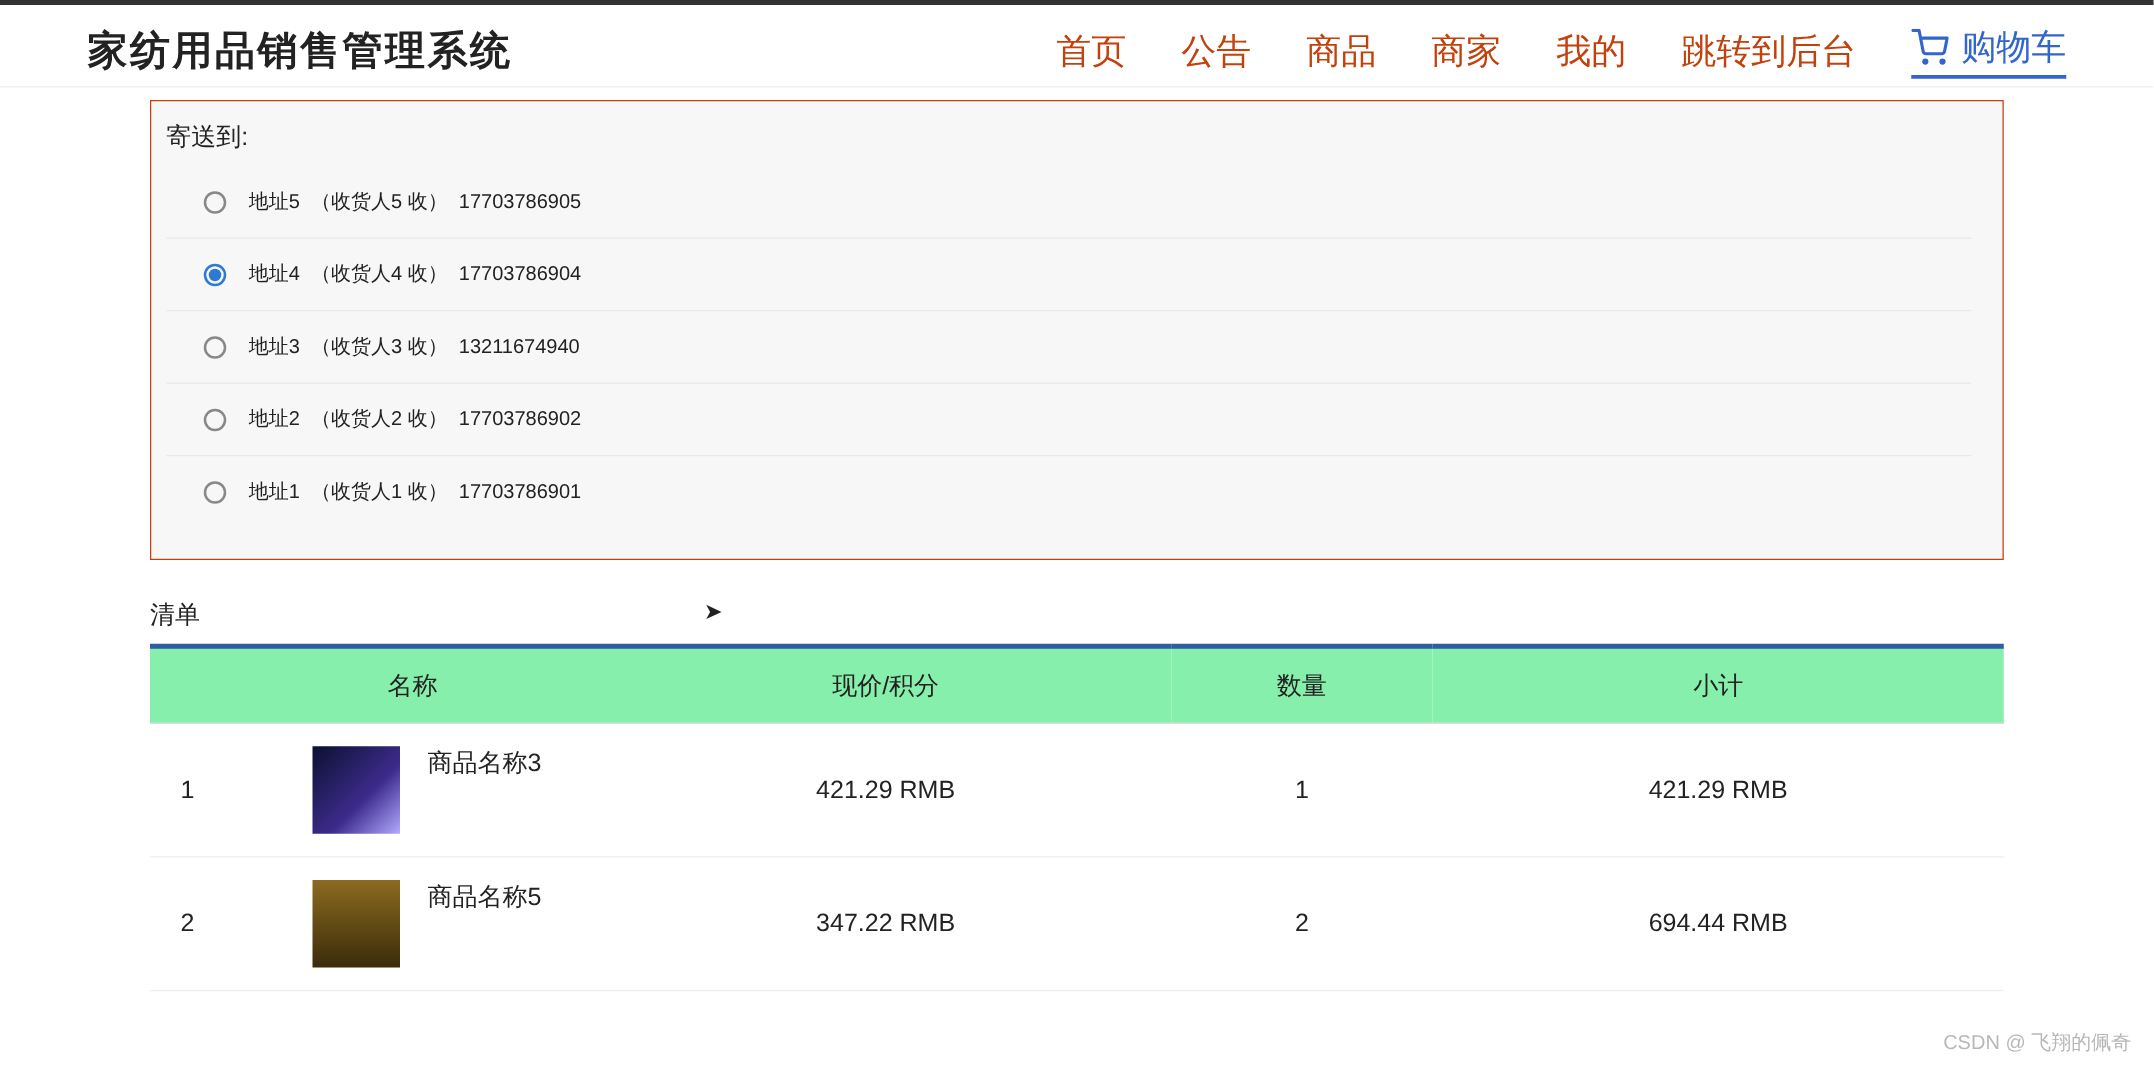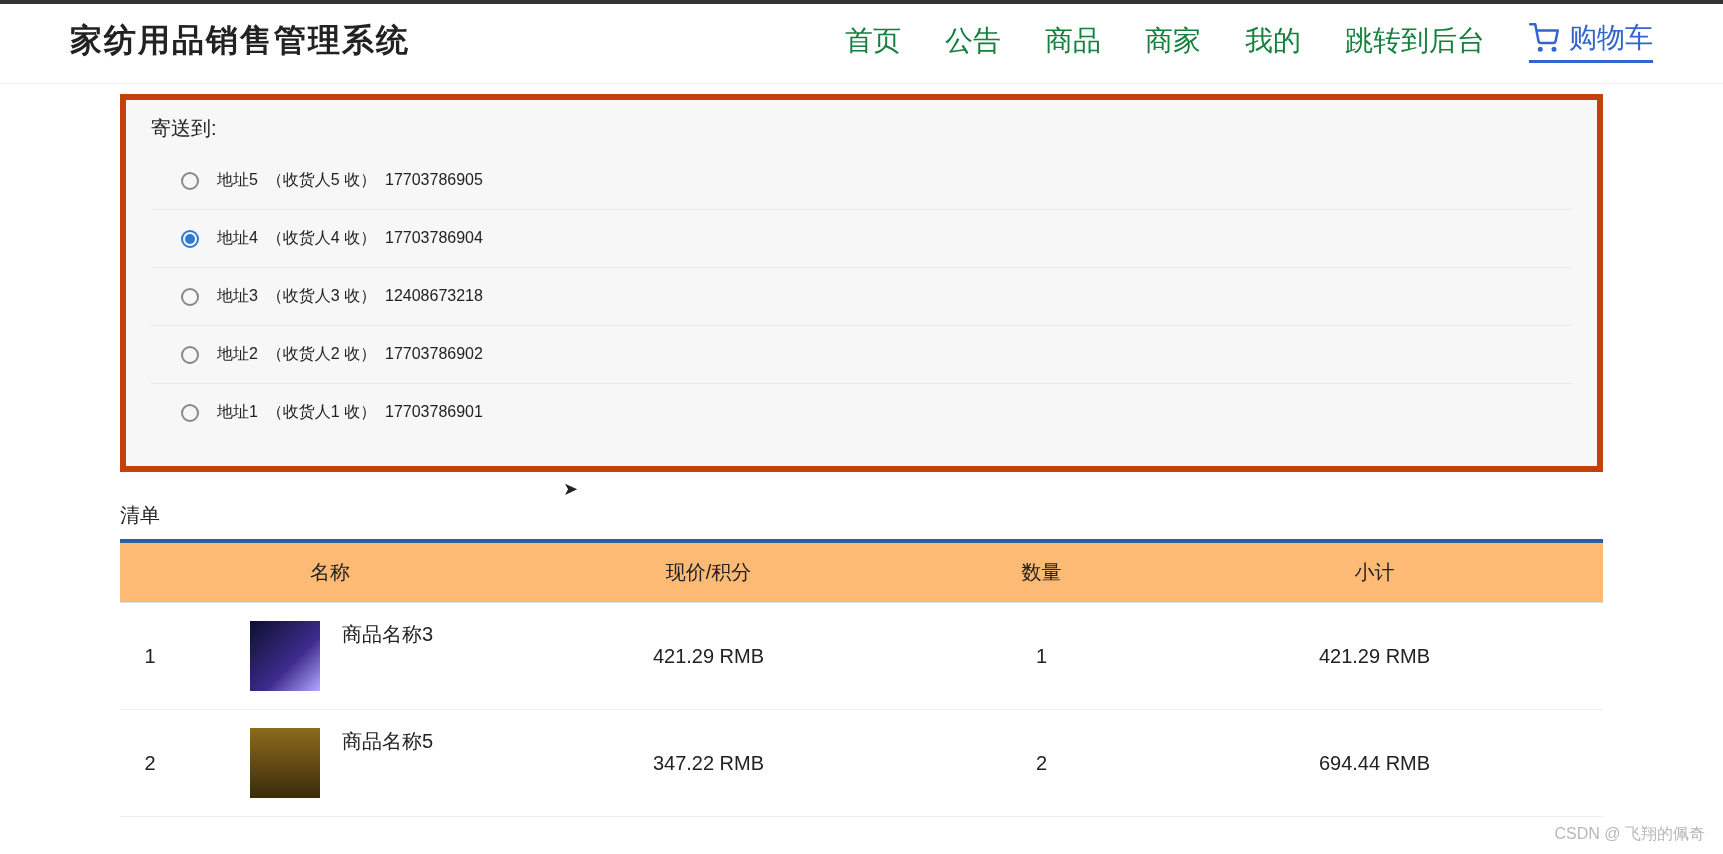--- a/index.html
+++ b/index.html
@@ -1,40 +1,40 @@
 <!DOCTYPE html>
 <html><head>
 <meta charset="utf-8">
 <style>
   * { box-sizing: border-box; margin: 0; padding: 0; }
   body { font-family: "PingFang SC","Microsoft YaHei","Helvetica Neue",Arial,sans-serif; background:#ffffff; color:#222; width:1723px; }
   .topbar { height:4px; background:#333; }
-  .nav { display:flex; align-items:center; padding:15px 70px 20px 70px; border-bottom:1px solid #eee; }
+  .nav { display:flex; align-items:center; padding:15px 70px 6px 70px; border-bottom:1px solid #eee; }
   .brand { font-size:32px; font-weight:600; letter-spacing:2px; }
   .nav-spacer { flex:1; }
   .nav-links { display:flex; align-items:center; gap:44px; font-size:28px; }
-  .nav-link { cursor:pointer; color:#15803d; }
+  .nav-link { cursor:pointer; color:#c2410c; }
   .cart-link { display:flex; align-items:center; gap:10px; color:#3366cc; border-bottom:3px solid #3366cc; padding-bottom:3px; }
   .cart-icon svg { width:30px; height:30px; display:block; }
 
   .page { padding:0 120px 40px 120px; }
   .section { margin-top:10px; }
 
-  .ship-panel { background:#f7f7f7; border:6px solid #c2410c; padding:15px 25px 25px 25px; }
+  .ship-panel { background:#f7f7f7; border:1px solid #c2410c; padding:15px 25px 25px 12px; }
   .ship-title { font-size:20px; font-weight:500; margin-bottom:10px; }
   .addr-row { display:flex; align-items:center; gap:18px; padding:18px 10px; border-bottom:1px solid #e9e9e9; font-size:16px; }
   .addr-row:last-child { border-bottom:none; }
   .radio { width:18px; height:18px; border-radius:50%; border:2px solid #888; display:inline-flex; align-items:center; justify-content:center; flex-shrink:0; margin-left:20px; cursor:pointer; }
   .radio.checked { border-color:#2d79d3; }
   .radio.checked::after { content:""; width:10px; height:10px; border-radius:50%; background:#2d79d3; }
   .addr-text { white-space:pre; }
 
   .list-title, .settle-title { font-size:20px; margin:30px 0 10px 0; }
   .list-table { width:100%; border-top:4px solid #2b5ea3; border-collapse:collapse; }
-  .list-table thead th { background:#fdba74; font-weight:500; font-size:20px; padding:16px 10px; border-bottom:1px solid #ddd; text-align:center; }
+  .list-table thead th { background:#86efac; font-weight:500; font-size:20px; padding:16px 10px; border-bottom:1px solid #ddd; text-align:center; }
   .list-table tbody td { padding:18px 10px; border-bottom:1px solid #eee; font-size:20px; text-align:center; vertical-align:middle; }
   .name-cell { display:flex; gap:22px; justify-content:flex-start; padding-left:60px; }
   .thumb { width:70px; height:70px; background:#444; display:inline-block; }
   .thumb.t1 { background:linear-gradient(135deg,#0b1030 0%,#3d2b8c 60%,#b2a9ff 100%); }
   .thumb.t2 { background:linear-gradient(180deg,#8c6b1f 0%,#3a2b0a 100%); }
   .col-idx { width:60px; }
   .col-name { width:300px; text-align:left; }
 
   .watermark { position:fixed; right:18px; bottom:9px; font-size:16px; color:#888; opacity:.6; pointer-events:none; }
   .cursor { position:absolute; left:563px; top:478px; font-size:18px; pointer-events:none; }
@@ -75,21 +75,21 @@
     <div class="addr-row">
       <span class="radio"></span>
       <span class="addr-text">地址5  （收货人5 收）  17703786905</span>
     </div>
     <div class="addr-row">
       <span class="radio checked"></span>
       <span class="addr-text">地址4  （收货人4 收）  17703786904</span>
     </div>
     <div class="addr-row">
       <span class="radio"></span>
-      <span class="addr-text">地址3  （收货人3 收）  12408673218</span>
+      <span class="addr-text">地址3  （收货人3 收）  13211674940</span>
     </div>
     <div class="addr-row">
       <span class="radio"></span>
       <span class="addr-text">地址2  （收货人2 收）  17703786902</span>
     </div>
     <div class="addr-row">
       <span class="radio"></span>
       <span class="addr-text">地址1  （收货人1 收）  17703786901</span>
     </div>
   </div>

